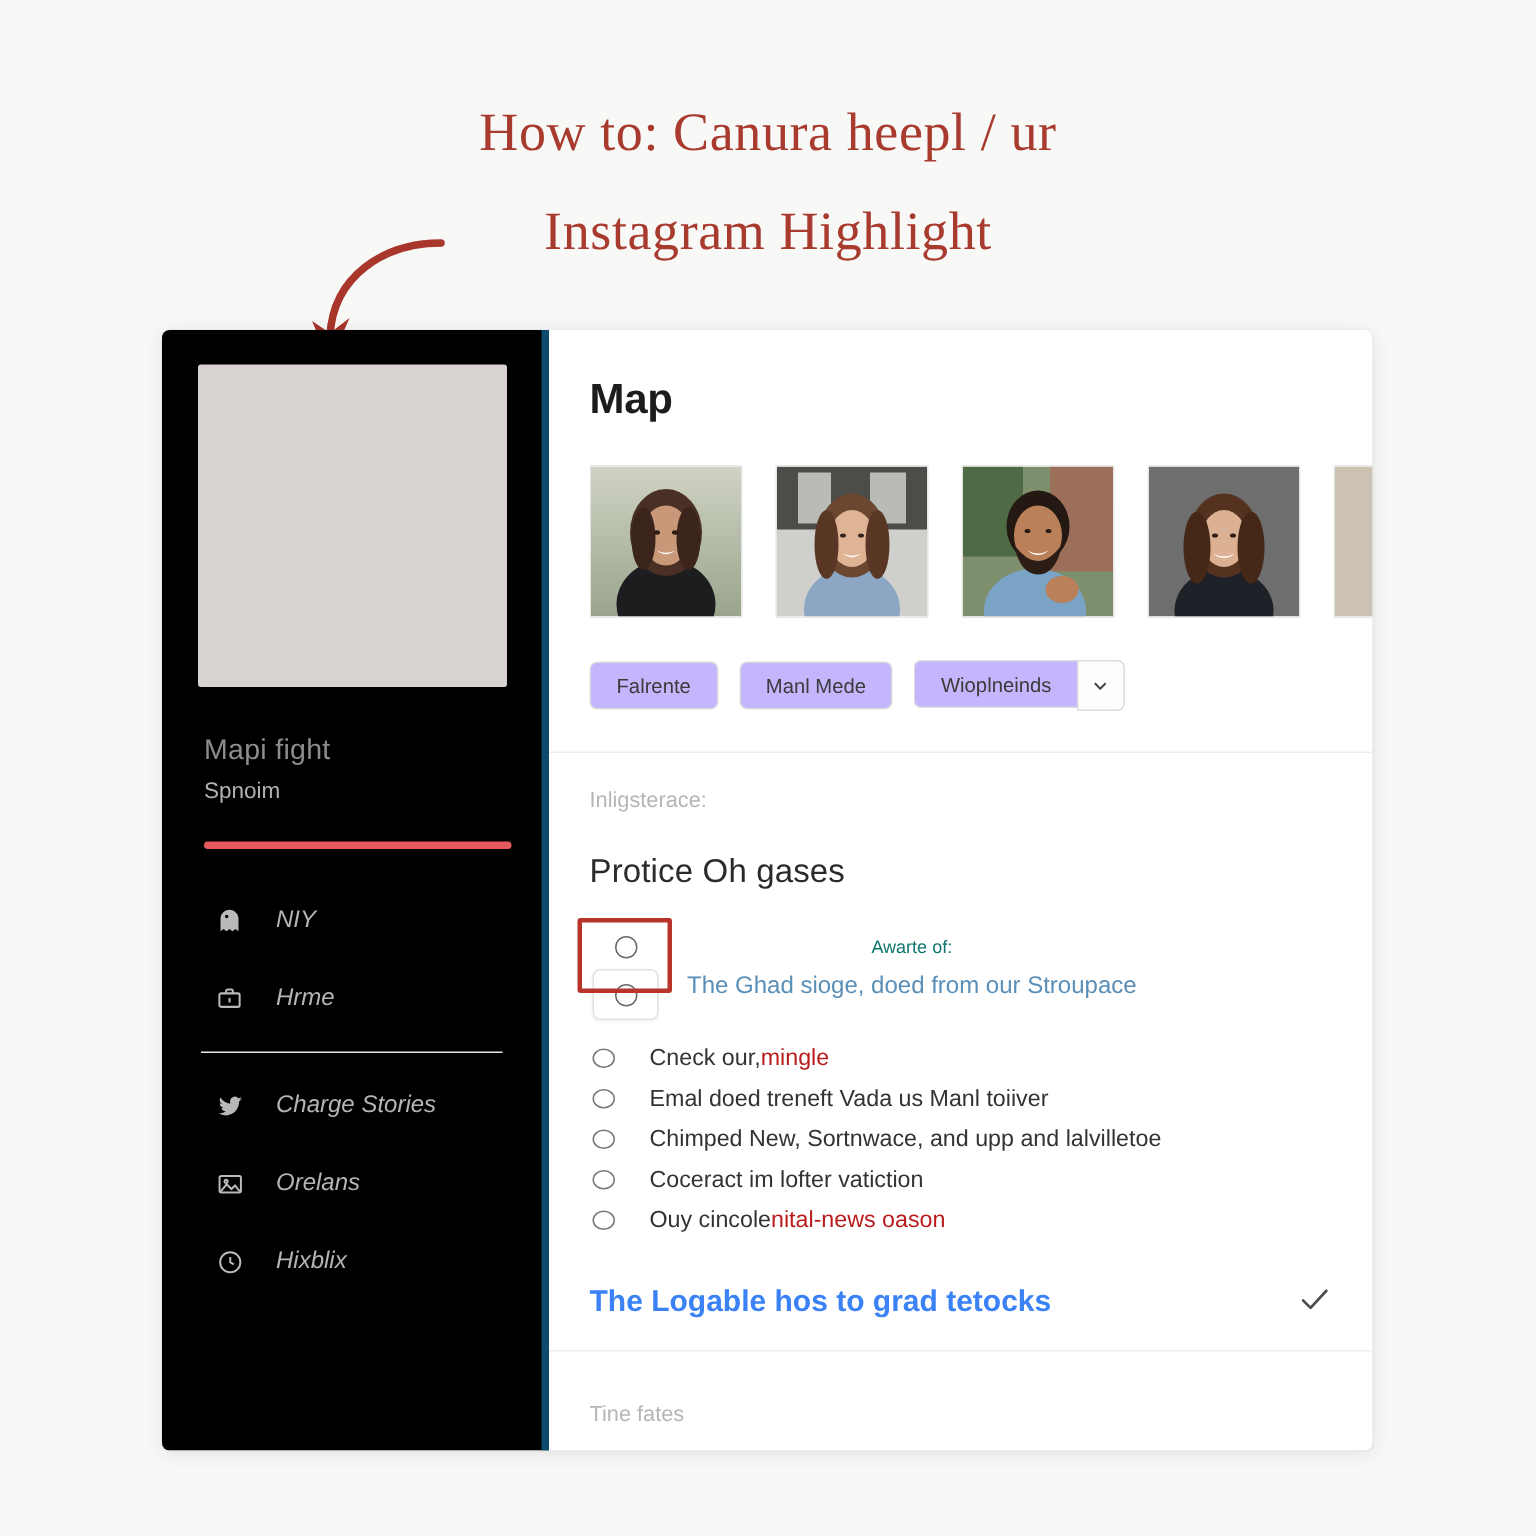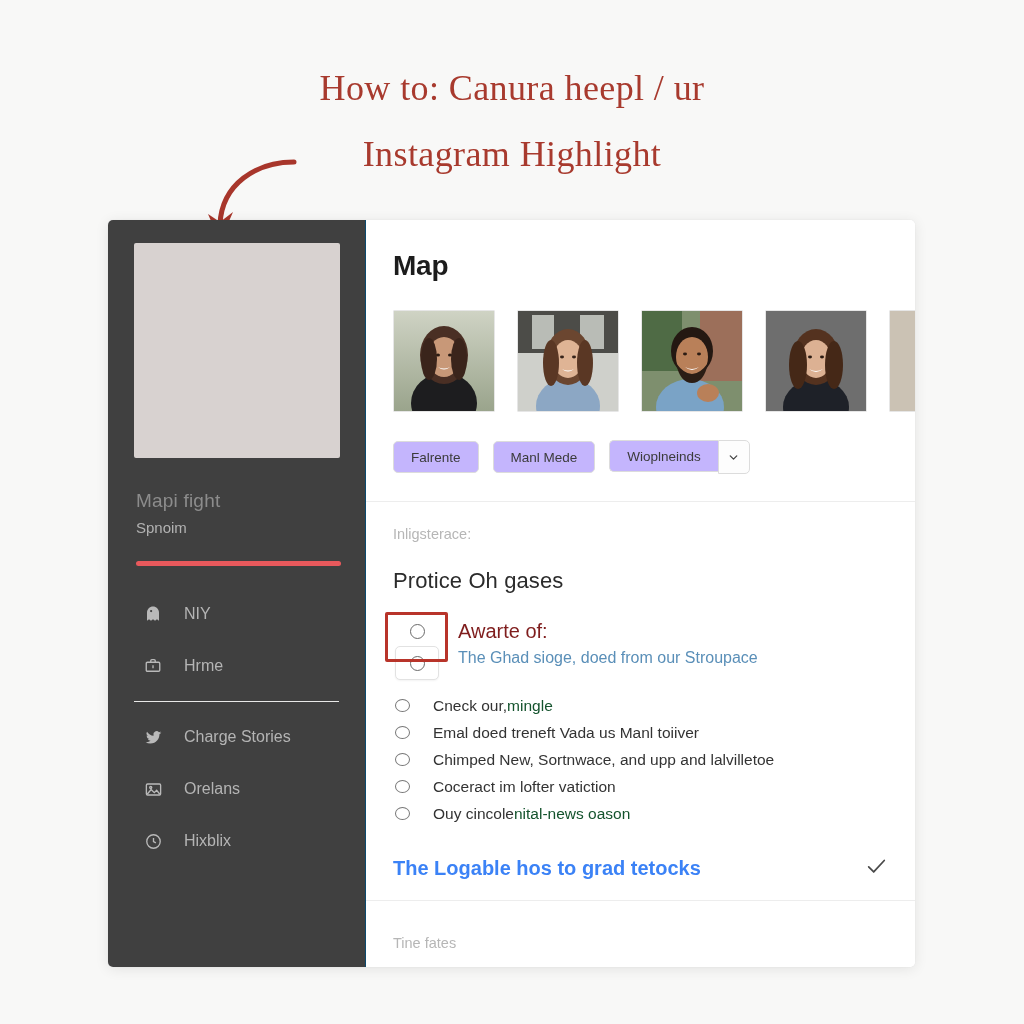--- a/index.html
+++ b/index.html
@@ -51,22 +51,22 @@
     border-radius: 5px;
     box-shadow: 0 2px 14px rgba(0,0,0,0.09), 0 0 1px rgba(0,0,0,0.12);
     display: flex;
     overflow: hidden;
   }
 
   
   #sidebar {
     width: 258px;
     flex: 0 0 258px;
-    background: #404040;
-    border-right: 1px solid #0c4a6e;
+    background: #000000;
+    border-right: 5px solid #0c4a6e;
     padding: 0;
     box-sizing: border-box;
   }
   #profile-thumb {
     width: 206px;
     height: 215px;
     background: #d8d2d0;
     margin: 23px auto 0 auto;
     border-radius: 2px;
   }
@@ -81,21 +81,21 @@
     font-size: 15px;
     color: #b2b2b2;
   }
   #red-rule {
     width: 205px;
     height: 5px;
     background: #e8595c;
     border-radius: 3px;
     margin: 25px 0 0 28px;
   }
-  .nav-list { margin: 22px 0 0 0; padding: 0; list-style: none; }
+  .nav-list { margin: 22px 0 0 0; padding: 0; list-style: none; font-style: italic; }
   .nav-item {
     display: flex;
     align-items: center;
     height: 52px;
     padding-left: 34px;
     color: #b4b4b4;
     font-size: 16px;
     cursor: pointer;
   }
   .nav-icon {
@@ -235,35 +235,35 @@
     position: absolute;
     left: 19px;
     top: -6px;
     width: 57px;
     height: 44px;
     border: 3px solid #b8342a;
     border-radius: 2px;
     pointer-events: none;
   }
   #hl-text { position: absolute; left: 92px; top: 0; }
-  #hl-line1 { font-size: 20px; color: #7f1d1d; line-height: 26px; }
+  #hl-line1 { font-size: 12px; color: #0f766e; line-height: 26px; text-align: center; }
   #hl-line2 { font-size: 16px; color: #5a8fb8; line-height: 28px; }
 
   
   ul#bullets { list-style: none; margin: 12px 0 0 0; padding: 0; }
   ul#bullets li {
     display: flex;
     align-items: center;
     min-height: 27px;
     padding-left: 29px;
     font-size: 15.5px;
     color: #333;
   }
   ul#bullets li .ring { margin-right: 23px; flex: 0 0 15px; width: 13px; height: 13px; border-color: #777; }
-  .lnk { color: #14532d; }
+  .lnk { color: #b91c1c; }
 
   #footer-row {
     display: flex;
     align-items: center;
     justify-content: space-between;
     margin: 22px 0 0 0;
     padding: 0 28px 0 27px;
     height: 38px;
   }
   #footer-row span.txt { font-size: 20px; font-weight: bold; color: #3b82f6; text-align: center; }

